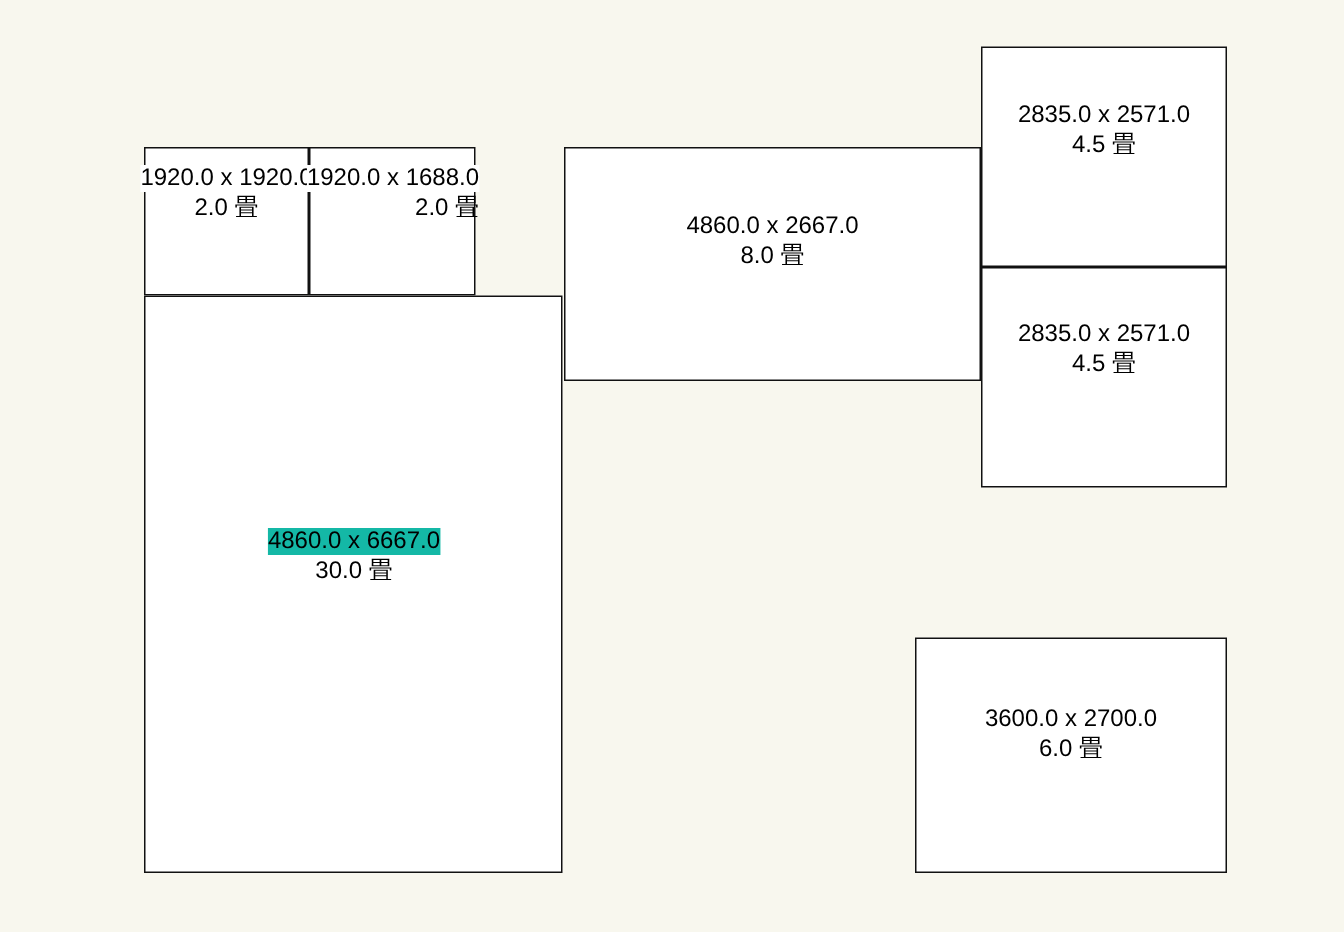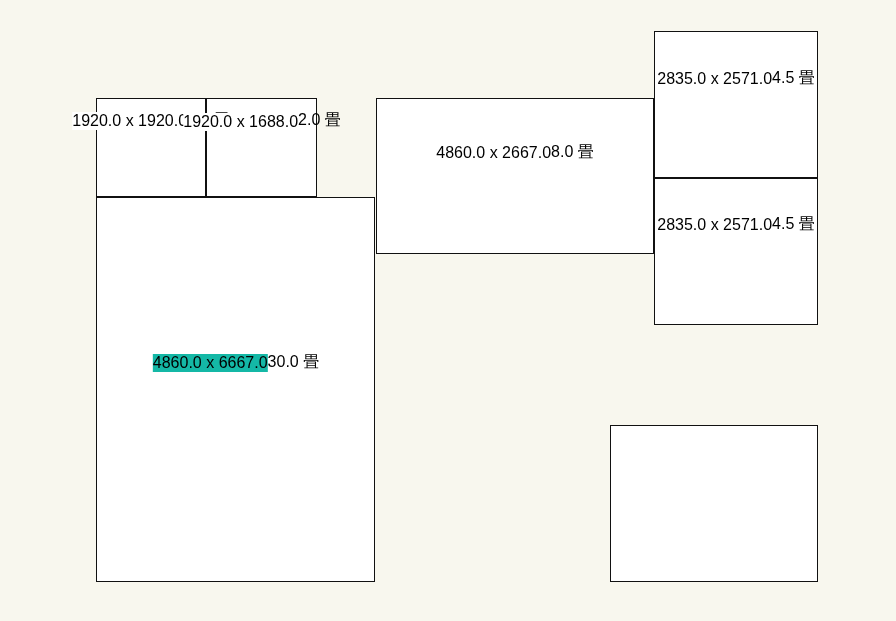--- a/index.html
+++ b/index.html
@@ -24,21 +24,21 @@
   .room {
     position: absolute;
     box-sizing: border-box;
     background: #ffffff;
     border: 1.6px solid #111111;
   }
   
   .label-wrap {
     position: absolute;
     display: flex;
-    flex-direction: row;
+    flex-direction: column;
     align-items: center;
     justify-content: flex-start;
     pointer-events: none;
   }
 </style>
 </head>
 <body>
 
 <div id="plan">
 
@@ -66,13 +66,17 @@
       <span class="area">8.0 畳</span>
     </div>
     <div class="label-wrap" style="left: 736px; top: 68px; transform: translateX(-50%);">
       <span class="dim" style="background: rgb(255, 255, 255);">2835.0 x 2571.0</span>
       <span class="area">4.5 畳</span>
     </div>
     <div class="label-wrap" style="left: 736px; top: 214px; transform: translateX(-50%);">
       <span class="dim" style="background: rgb(255, 255, 255);">2835.0 x 2571.0</span>
       <span class="area">4.5 畳</span>
     </div>
+    <div class="label-wrap" style="left: 714px; top: 471px; transform: translateX(-50%);">
+      <span class="dim" style="background: rgb(255, 255, 255);">3600.0 x 2700.0</span>
+      <span class="area">6.0 畳</span>
+    </div>
   </div>
 
 </body></html>

